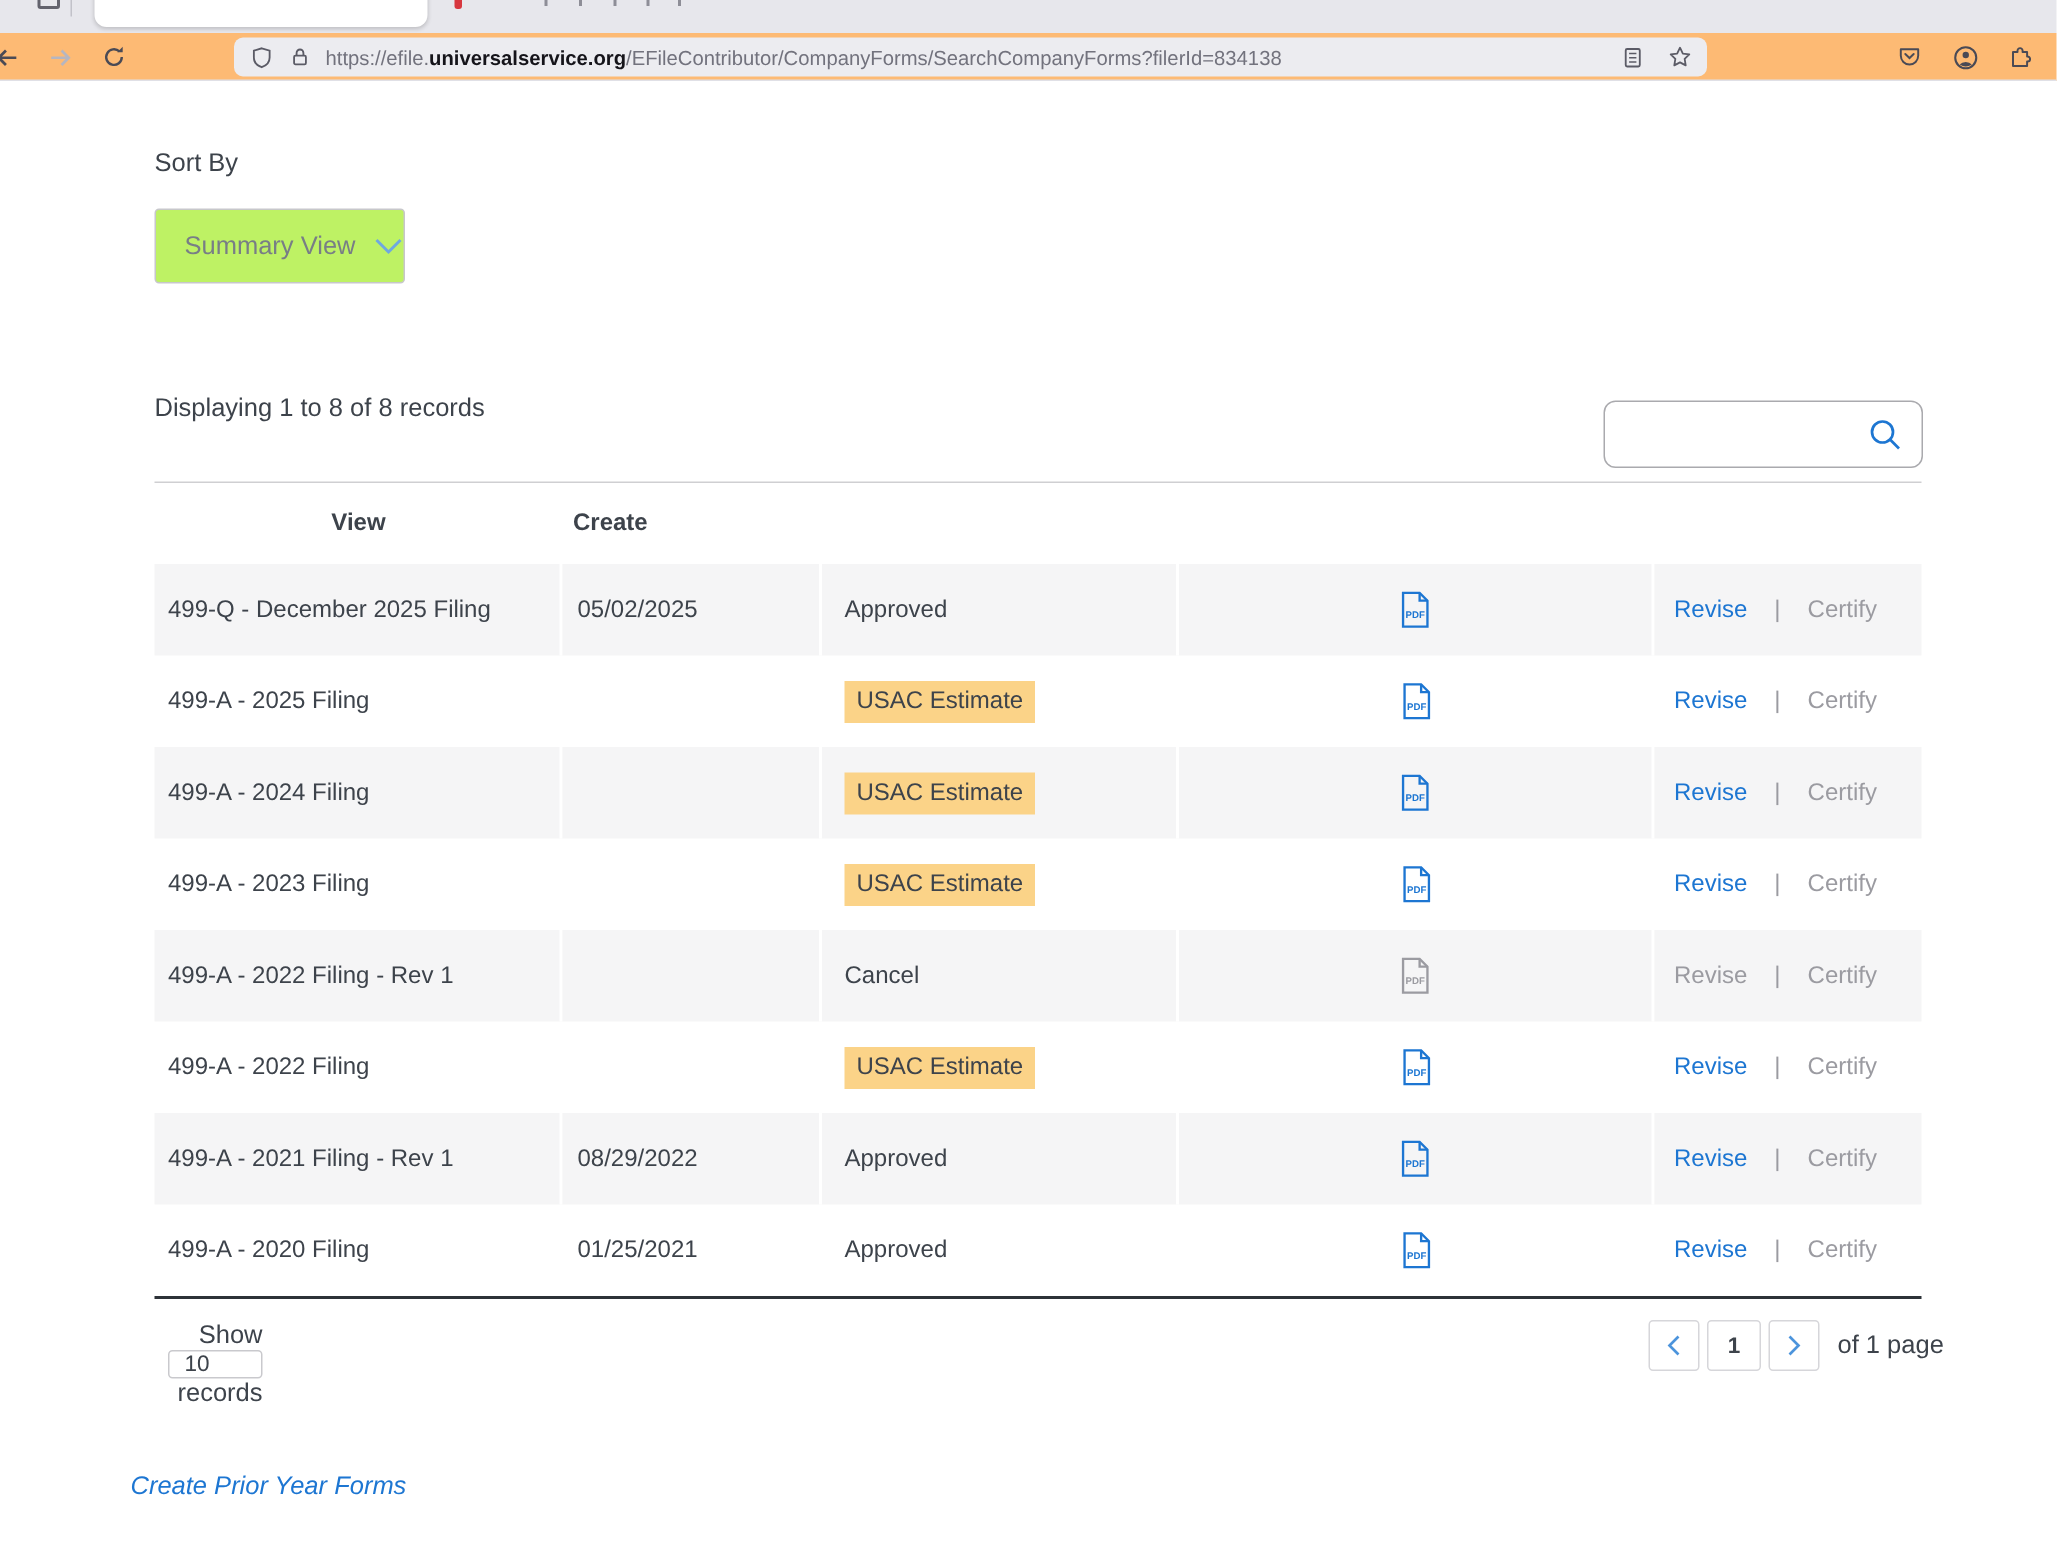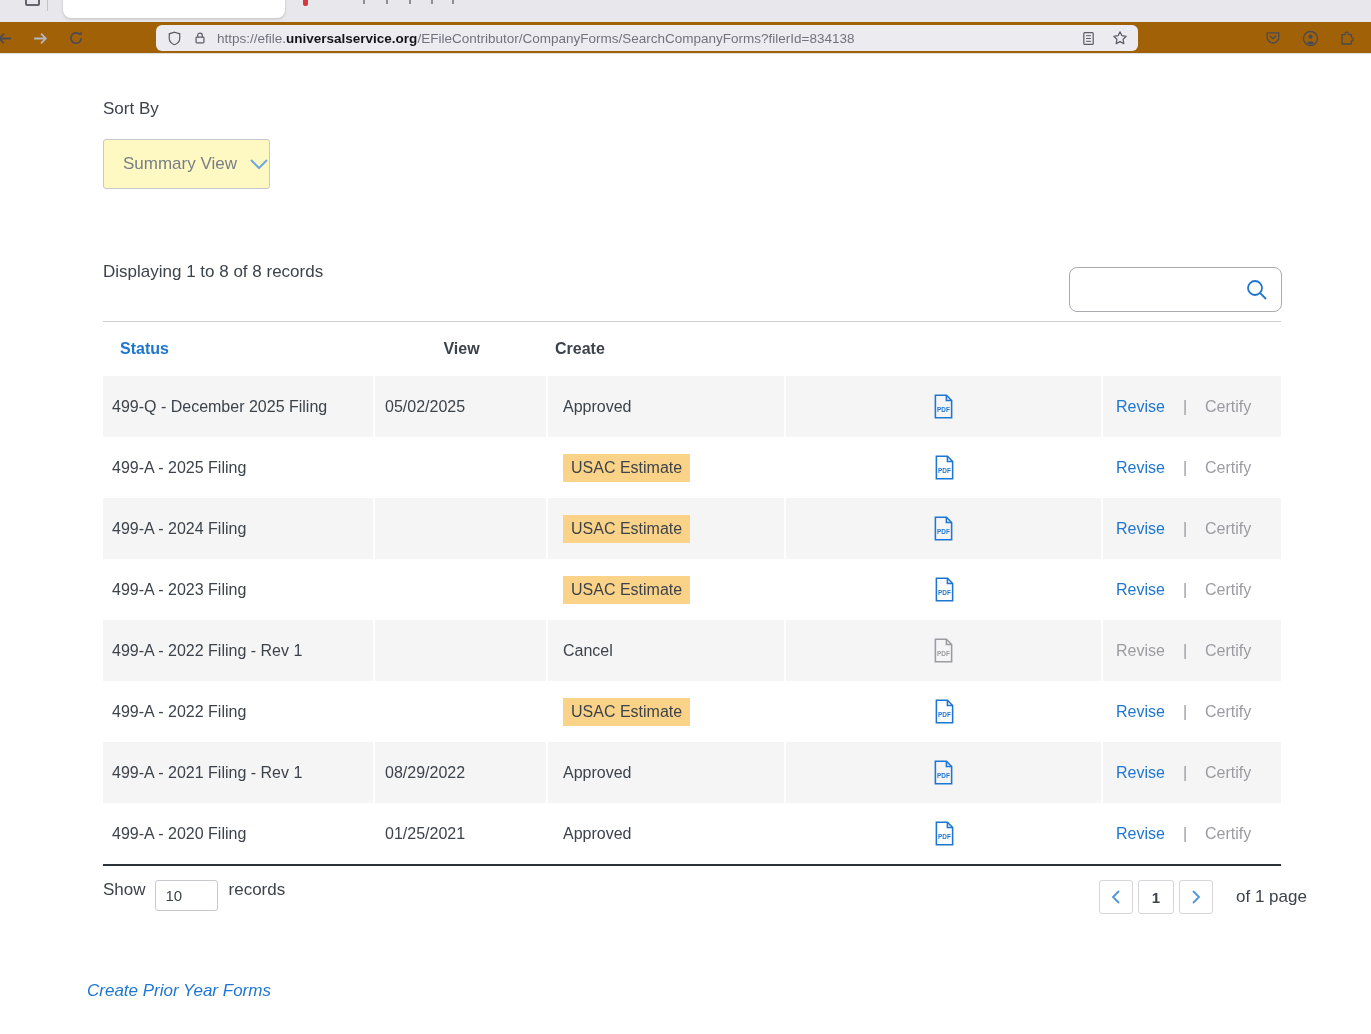--- a/index.html
+++ b/index.html
@@ -11,41 +11,41 @@
   .tabstrip { position:relative; height:22px; background:#e7e7ec; overflow:hidden; }
   .tabfrag-icon { position:absolute; left:25px; top:-7px; width:15px; height:13px;
     border:2px solid #63636d; border-radius:2px; background:#e7e7ec; }
   .tab-divider { position:absolute; left:47px; top:0; width:1px; height:11px; background:#c2c2c9; }
   .active-tab { position:absolute; left:63px; top:-17px; width:222px; height:35px;
     background:#fff; border-radius:8px; box-shadow:0 1px 3px rgba(0,0,0,.18); }
   .favicon-frag { position:absolute; left:303px; top:0; width:5px; height:6px;
     background:#d7373f; border-radius:0 0 2px 2px; }
   .txtfrag { position:absolute; top:0; width:2px; height:4px; background:#8e8e97; }
 
-  .toolbar { position:relative; height:32px; background:#a16207; border-bottom:1px solid #e0e0e6; }
+  .toolbar { position:relative; height:32px; background:#fdba74; border-bottom:1px solid #e0e0e6; }
   .navbtn { position:absolute; top:4px; width:24px; height:24px; display:flex;
     align-items:center; justify-content:center; color:#4a4a55; }
   .navbtn.disabled { color:#b6b6c0; }
   .urlbar { position:absolute; left:156px; top:3px; width:982px; height:26px;
     background:#ececf0; border-radius:6px; display:flex; align-items:center; }
   .urlbar .lefticon { margin-left:11px; color:#5b5b66; display:flex; }
   .url-text { margin-left:10px; font-size:13.5px; color:#72727d; white-space:nowrap; }
   .url-text .domain { color:#15141a; font-weight:bold; }
   .urlbar-right { position:absolute; right:10px; display:flex; gap:16px; align-items:center; color:#5b5b66; }
   .chromebtn { position:absolute; top:4px; width:24px; height:24px; display:flex;
     align-items:center; justify-content:center; color:#4a4a55; }
 
   
   .content { position:absolute; top:55px; left:0; width:1371px; height:979px; background:#fff;
     color:#3d434b; }
   .abs { position:absolute; }
 
   .sort-label { left:103px; top:44px; font-size:17px; }
   .sort-dd { left:103px; top:84px; width:167px; height:50px; border:1px solid #c7c7cb;
-    border-radius:3px; background:#fef9c3; display:flex; align-items:center; cursor:pointer; }
+    border-radius:3px; background:#bef264; display:flex; align-items:center; cursor:pointer; }
   .sort-dd .val { margin-left:19px; font-size:17px; color:#787e86; }
   .sort-dd .chev { margin-left:12px; display:flex; }
 
   .records-line { left:103px; top:207px; font-size:17px; }
 
   .searchbox { left:1069px; top:212px; width:213px; height:45px; border:1px solid #aaaaae;
     border-radius:8px; background:#fff; }
   .searchbox input { position:absolute; left:10px; top:4px; width:160px; height:35px;
     border:none; outline:none; font-size:16px; background:transparent; }
   .search-ic { position:absolute; right:12px; top:10px; }
@@ -68,33 +68,33 @@
   .h-view  { justify-content:center; }
   .h-act   { padding-left:7px; }
   .badge { background:var(--badge-bg); padding:5px 8px; }
   .pdfbtn { color:var(--link-blue); cursor:pointer; display:flex; }
   .lnk { color:var(--link-blue); cursor:pointer; text-decoration:none; }
   .sep { color:#9b9ba1; margin:0 7px; }
   .certify { color:#9b9ba1; cursor:pointer; }
   .trow.disabled .pdfbtn, .trow.disabled .lnk { color:#9b9ba1; cursor:default; }
   .tbl-bottom { border-bottom:2px solid #2d3238; }
 
-  .show-row { left:103px; top:825px; display:flex; align-items:flex-start; height:34px; font-size:17px; }
+  .show-row { left:103px; top:825px; display:flex; align-items:flex-end; height:34px; font-size:17px;flex-direction:column; }
   .pagesize { width:63px; height:31px; border:1px solid #c9c9cd; border-radius:3px;
     margin-left:9px; padding-left:10px; font-size:15px; color:#3d434b; outline:none;
     font-family:inherit; }
   .records-word { margin-left:11px; }
 
   .pager { left:1099px; top:825px; display:flex; align-items:center; }
   .pgbtn { width:34px; height:34px; border:1px solid #d6d6da; border-radius:3px; background:#fff;
     display:flex; align-items:center; justify-content:center; cursor:pointer; margin-right:5px; }
   .pgnum { width:36px; height:34px; border:1px solid #d6d6da; border-radius:3px; background:#fff;
     display:flex; align-items:center; justify-content:center; font-size:15px; font-weight:bold;
     margin-right:5px; }
-  .pgof { margin-left:18px; font-size:17px; }
+  .pgof { margin-left:7px; font-size:17px; }
 
   .create-link { left:87px; top:926px; font-size:17px; color:var(--link-blue);
     cursor:pointer; text-decoration:none;font-style:italic; }
 </style>
 </head>
 <body>
 
 <div class="chrome">
   <div class="tabstrip">
     <div class="tabfrag-icon"></div>
@@ -197,21 +197,20 @@
     <span class="search-ic">
       <svg width="24" height="24" viewBox="0 0 24 24">
           <circle cx="10" cy="10" r="7" fill="none" stroke="#1d76d2" stroke-width="1.8"></circle>
           <line x1="15.2" y1="15.2" x2="21" y2="21" stroke="#1d76d2" stroke-width="1.8"></line>
         </svg>
     </span>
   </div>
 
   <div class="abs tbl">
     <div class="thead">
-      <div class="cell h-stat">Status</div>
       <div class="cell h-view">View</div>
       <div class="cell h-act">Create</div>
     </div>
     <div class="tbl-bottom">
         <div class="trow gray">
     <div class="cell c-form">499-Q - December 2025 Filing</div>
     <div class="cell c-date">05/02/2025</div>
     <div class="cell c-stat">
             <span>Approved</span>
           </div>

